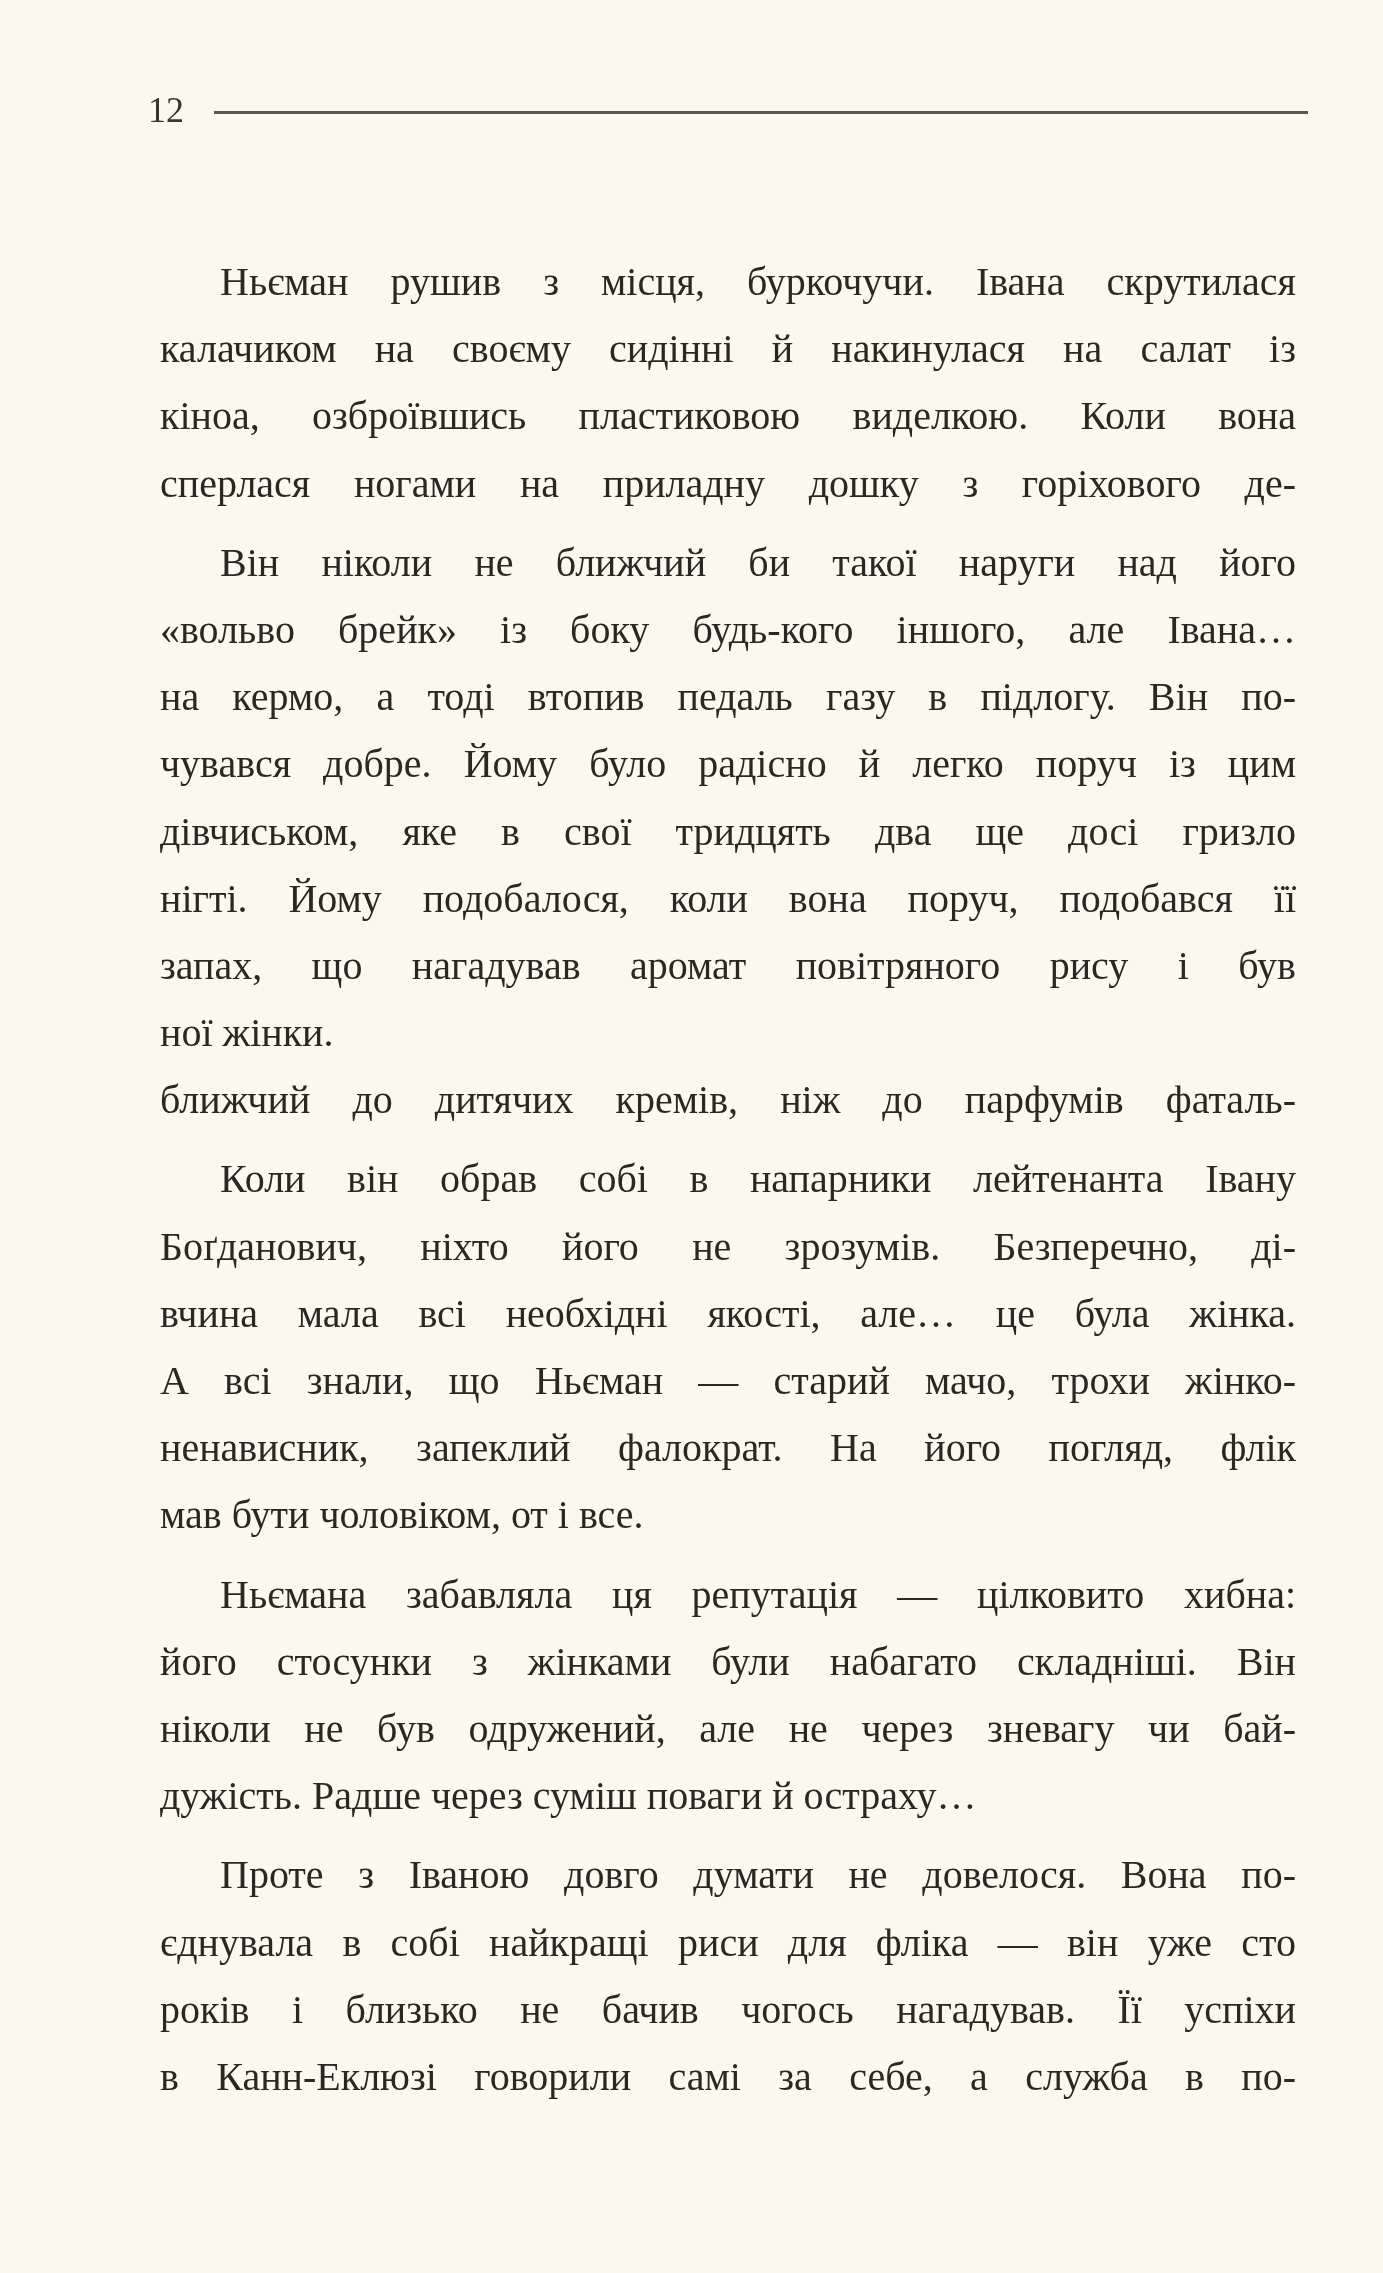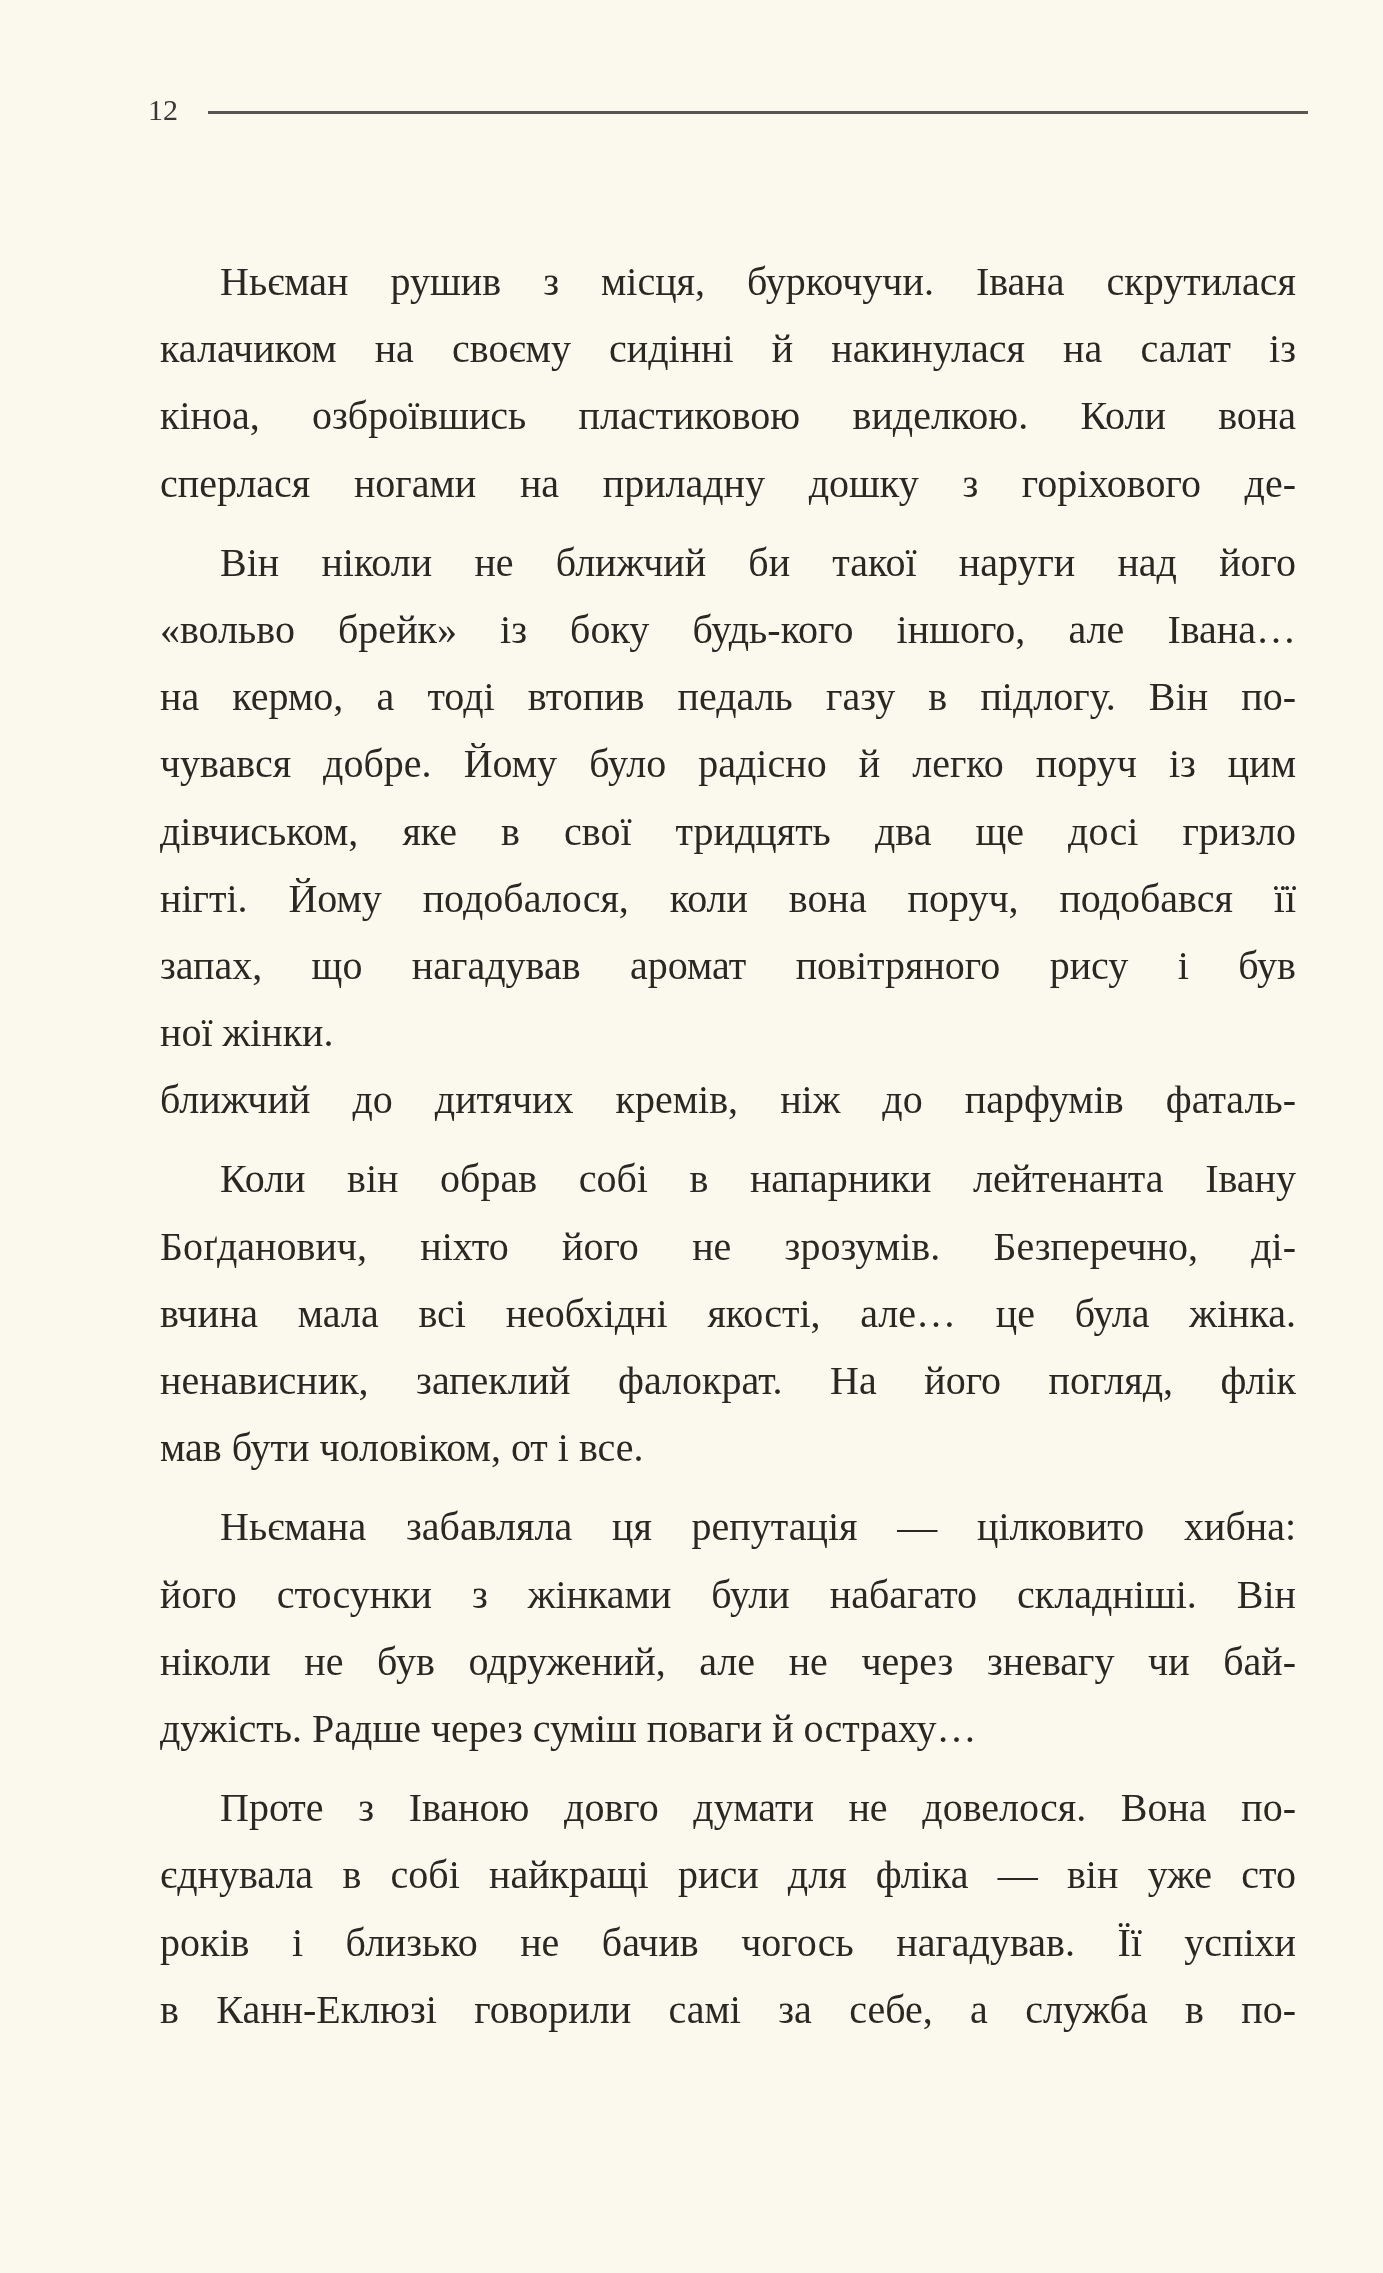--- a/index.html
+++ b/index.html
@@ -15,21 +15,21 @@
     position: absolute;
     top: 90px;
     left: 148px;
     width: 1160px;
     height: 40px;
     display: flex;
     align-items: center;
   }
   .page-number {
     font-family: "Liberation Serif", "DejaVu Serif", serif;
-    font-size: 30px;
+    font-size: 36px;
     color: #3a3632;
     margin-right: 30px;
     line-height: 1;
   }
   .header-rule {
     flex: 1;
     height: 3px;
     background: #5a5652;
     margin-top: 4px;
   }
@@ -81,20 +81,21 @@
     <span class="line">нігті. Йому подобалося, коли вона поруч, подобався її</span>
     <span class="line">запах, що нагадував аромат повітряного рису і був</span>
     <span class="line last">ної жінки.</span>
     <span class="line">ближчий до дитячих кремів, ніж до парфумів фаталь-</span>
   </p>
 
   <p class="para">
     <span class="line indent">Коли він обрав собі в напарники лейтенанта Івану</span>
     <span class="line">Боґданович, ніхто його не зрозумів. Безперечно, ді-</span>
     <span class="line">вчина мала всі необхідні якості, але… це була жінка.</span>
+    <span class="line">А всі знали, що Ньєман — старий мачо, трохи жінко-</span>
     <span class="line">ненависник, запеклий фалократ. На його погляд, флік</span>
     <span class="line last">мав бути чоловіком, от і все.</span>
   </p>
 
   <p class="para">
     <span class="line indent">Ньємана забавляла ця репутація — цілковито хибна:</span>
     <span class="line">його стосунки з жінками були набагато складніші. Він</span>
     <span class="line">ніколи не був одружений, але не через зневагу чи бай-</span>
     <span class="line last">дужість. Радше через суміш поваги й остраху…</span>
   </p>

